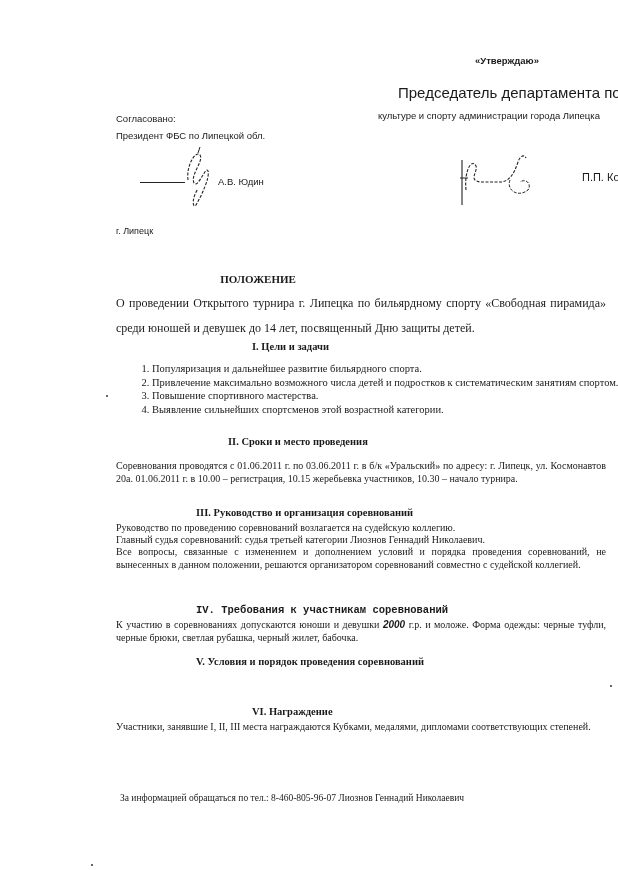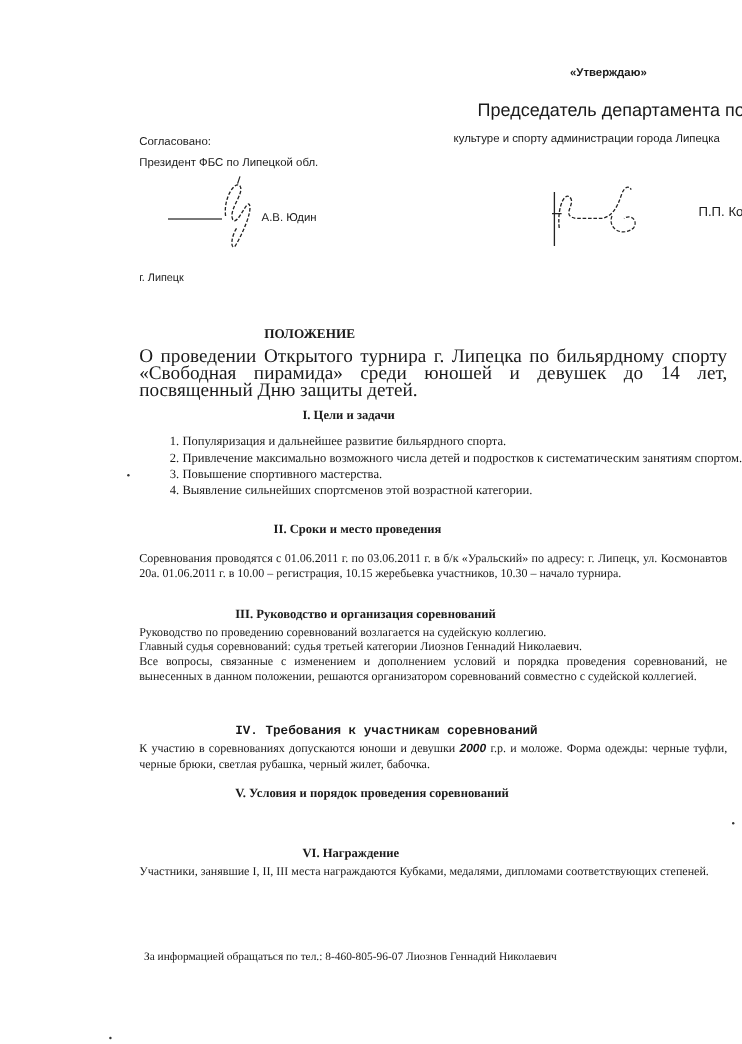--- a/index.html
+++ b/index.html
@@ -13,21 +13,21 @@
     .approve-line2 { left: 378px; top: 110px; font-size: 9.5px; }
     .agreed-label { left: 116px; top: 113px; font-size: 9.5px; }
     .agreed-line { left: 116px; top: 130px; font-size: 9.5px; }
     .sig-left-line { position:absolute; left:140px; top:182px; width:45px; border-top:1px solid #222; }
     .sig-left { position:absolute; left:178px; top:145px; width:40px; height:65px; }
     .sig-left-name { left: 218px; top: 176px; font-size: 9.5px; }
     .sig-right { position:absolute; left:458px; top:150px; width:80px; height:60px; }
     .sig-right-name { left: 540px; top: 171px; font-size: 11px; margin-left: 42px; }
     .city { left: 116px; top: 226px; font-size: 9px; }
     .doc-title { left: 0; width: 516px; text-align: center; top: 273px; font-size: 11px; font-weight: bold; }
-    .para { position: absolute; left: 116px; width: 490px; font-size: 16px; line-height: 14px; text-align: justify; }
+    .para { position: absolute; left: 116px; width: 490px; font-size: 12px; line-height: 25px; text-align: justify; }
     .section-h { position: absolute; font-size: 10.5px; font-weight: bold; white-space: nowrap; }
     ol.goals { position: absolute; left: 116px; top: 363px; width: 490px; margin: 0; padding-left: 36px;
       font-size: 10.5px; line-height: 12.5px; }
     ol.goals li { margin: 0 0 1px 0; text-align: justify; }
     .small { font-size: 10px; line-height: 13px; }
     .bold-num { font-weight: bold; font-style: italic; font-family: "Liberation Sans", sans-serif; }
     .speck { position:absolute; width:2px; height:2px; background:#333; border-radius:1px; }
     .scan-soft { filter: blur(0.25px); }
   </style>
 </head>

